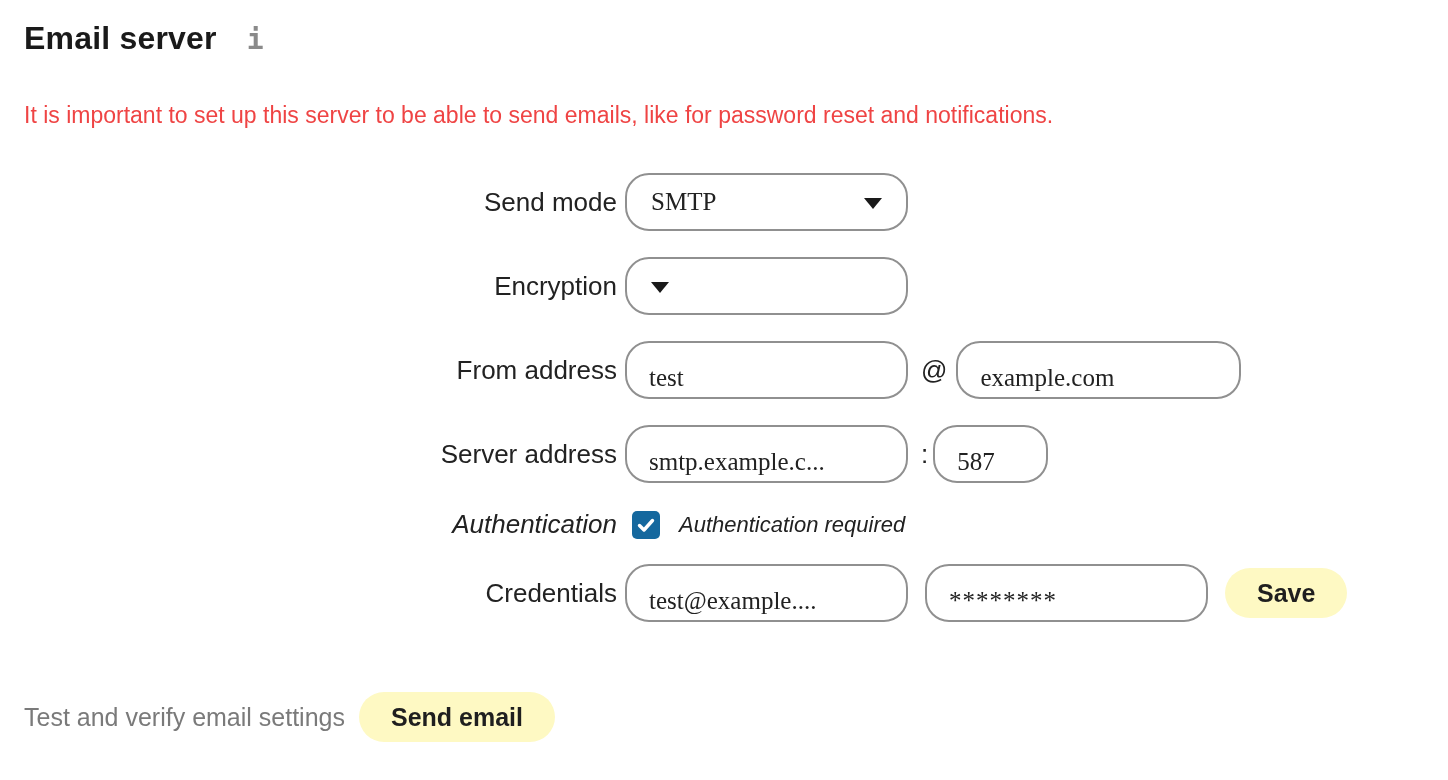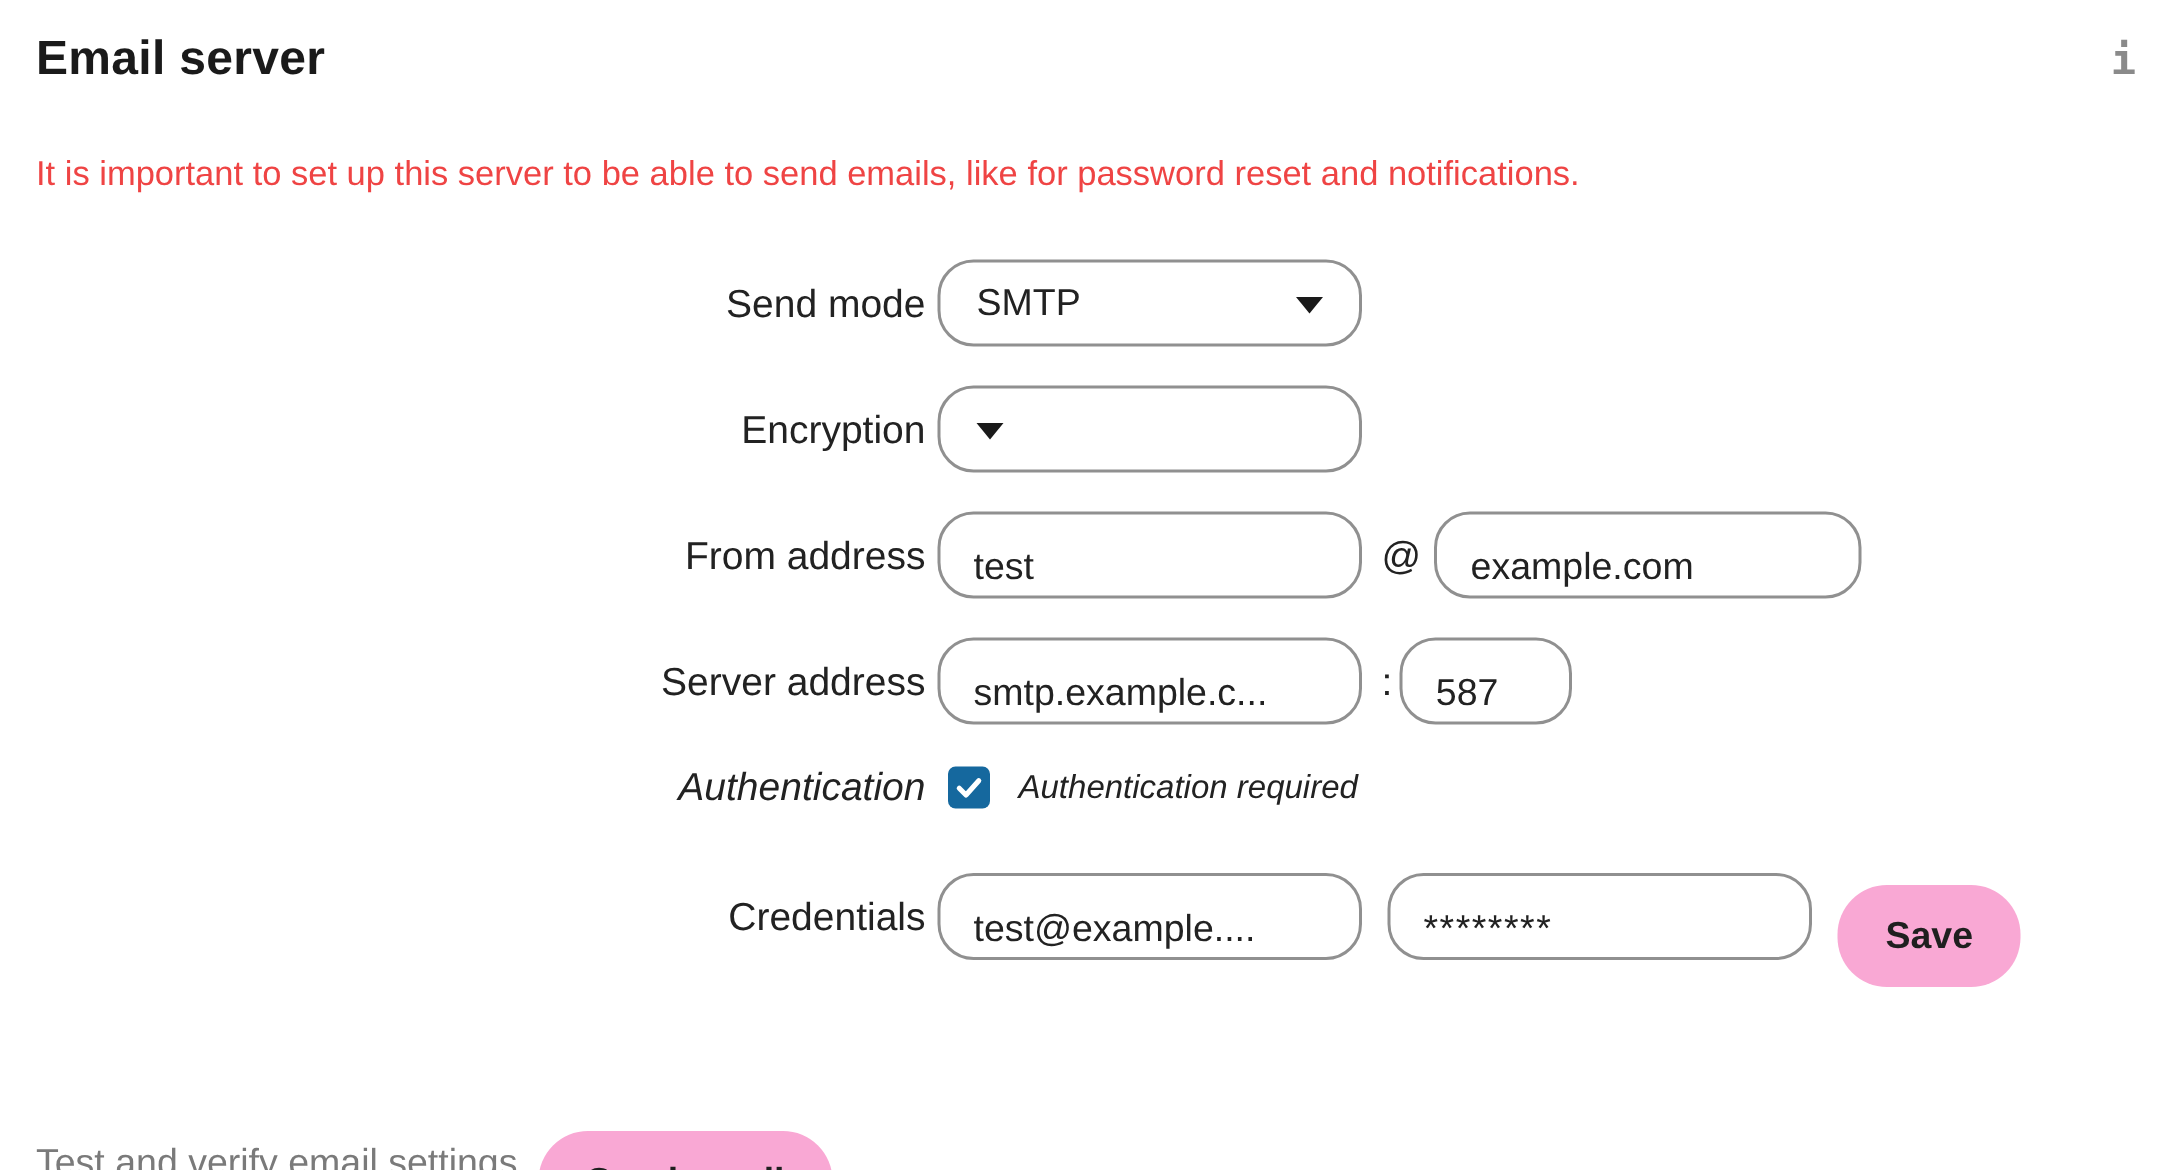--- a/index.html
+++ b/index.html
@@ -6,21 +6,21 @@
   html, body {
     width: 1448px; height: 780px;
     background: #ffffff;
     font-family: "Liberation Sans", "DejaVu Sans", sans-serif;
     color: #222222;
     overflow: hidden;
   }
   .section { padding: 14px 24px 0 24px; }
 
   
-  .header-row { display: flex; align-items: flex-start; gap: 30px; margin-top: 6px; justify-content: space-between; }
+  .header-row { display: flex; align-items: flex-start; gap: 30px; margin-top: 6px; }
   .page-title { font-size: 32px; font-weight: bold; color: #1a1a1a; letter-spacing: 0.2px; }
   .info-icon {
     font-family: "DejaVu Sans Mono", monospace;
     font-weight: bold; font-size: 28px; color: #8a8a8a;
     line-height: 40px; cursor: pointer;
   }
   .description { margin-top: 42px; font-size: 23px; color: #ef4444; }
 
   
   .form { margin-top: 44px; }
@@ -28,21 +28,21 @@
   .form-label {
     width: 601px; text-align: right; padding-right: 8px;
     font-size: 26px; color: #222222; flex: 0 0 auto;
   }
 
   .select-box, .text-input {
     height: 58px;
     border: 2px solid #909090;
     border-radius: 24px;
     background: #ffffff;
-    font-family: Liberation Sans, sans-serif;
+    font-family: Liberation Serif, serif;
     font-size: 25px; color: #222222;
   }
   .select-box {
     width: 283px;
     display: flex; align-items: center; justify-content: space-between;
     padding: 0 24px 0 24px; cursor: pointer;
   }
   .caret-down {
     width: 0; height: 0;
     border-left: 9px solid transparent;
@@ -65,25 +65,25 @@
     width: 28px; height: 28px; margin-left: 7px;
     background: #15689e; border-radius: 5px;
     display: flex; align-items: center; justify-content: center;
     cursor: pointer; flex: 0 0 auto;
   }
   .checkbox svg { display: block; }
   .checkbox-label { font-size: 22px; color: #222222; margin-left: 19px; }
 
   
   .btn {
-    height: 68px; border: none; border-radius: 33px;
-    background: #f9a8d4; color: #1f1f1f;
+    height: 50px; border: none; border-radius: 33px;
+    background: #fef9c3; color: #1f1f1f;
     font-family: "Liberation Sans", "DejaVu Sans", sans-serif;
     font-size: 25px; font-weight: bold;
-    padding: 0 32px; cursor: pointer; margin-top: 26px;
+    padding: 0 32px; cursor: pointer;
   }
   .save-btn { margin-left: 17px; }
 
   
   .test-row { display: flex; align-items: center; margin-top: 70px; }
   .test-label { font-size: 25px; color: #7a7a7a; }
   .send-email-btn { margin-left: 14px; }
 </style>
 </head>
 <body>

